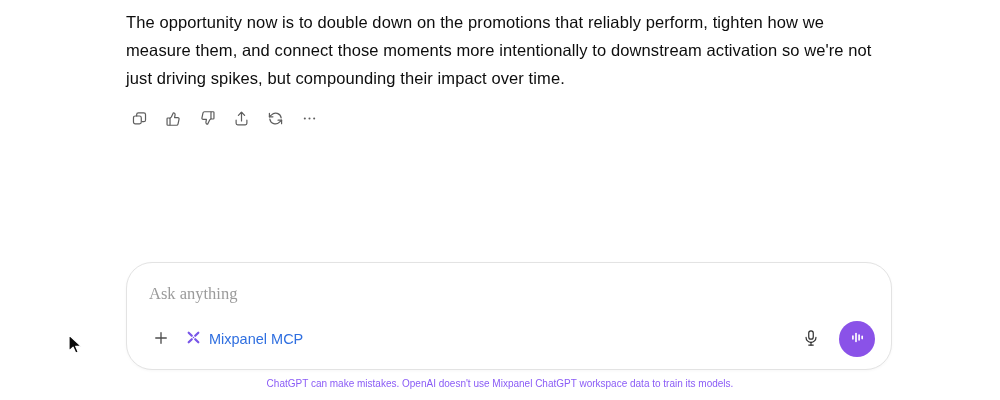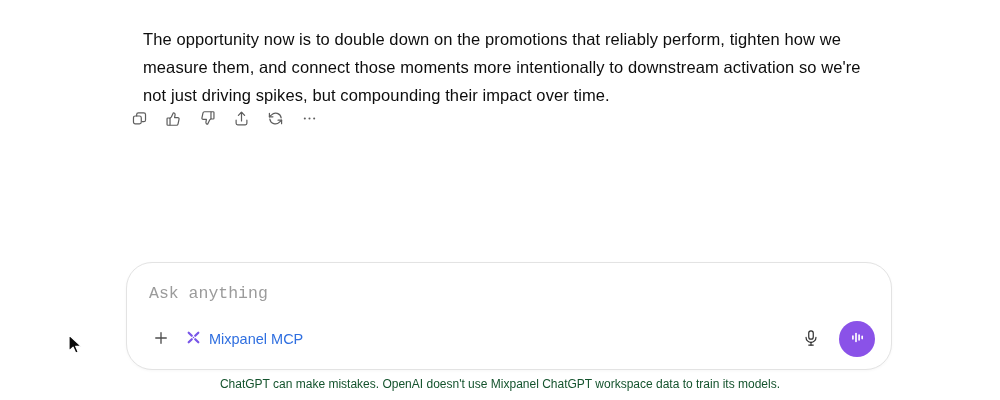--- a/index.html
+++ b/index.html
@@ -17,21 +17,21 @@
   }
 
   
   #message-body {
     position: absolute;
     left: 126px;
     top: 8px;
     width: 760px;
   }
   #message-body p {
-    margin: 17px;
+    margin: 0;
     font-size: 16.5px;
     line-height: 28px;
     color: #0d0d0d;
     letter-spacing: 0.1px;
   }
 
   
   #message-actions {
     position: absolute;
     left: 126px;
@@ -71,21 +71,21 @@
     position: absolute;
     left: 22px;
     top: 20px;
     right: 22px;
   }
   #composer-input {
     width: 100%;
     border: 0;
     outline: none;
     background: transparent;
-    font-family: Liberation Mono, monospace;
+    font-family: Liberation Serif, serif;
     font-size: 16.5px;
     line-height: 22px;
     color: #0d0d0d;
     padding: 0;
   }
   #composer-input::placeholder { color: #9b9b9b; }
 
   #composer-bottom-row {
     position: absolute;
     left: 20px;
@@ -157,23 +157,23 @@
     cursor: pointer;
   }
 
   
   #composer-footnote {
     position: absolute;
     left: 0;
     right: 0;
     top: 376px;
     text-align: center;
-    font-size: 12px;
+    font-size: 10px;
     line-height: 16px;
-    color: #14532d;
+    color: #8b5cf6;
   }
 
   
   #mouse-cursor {
     position: absolute;
     left: 68px;
     top: 334px;
     width: 16px;
     height: 22px;
     pointer-events: none;

